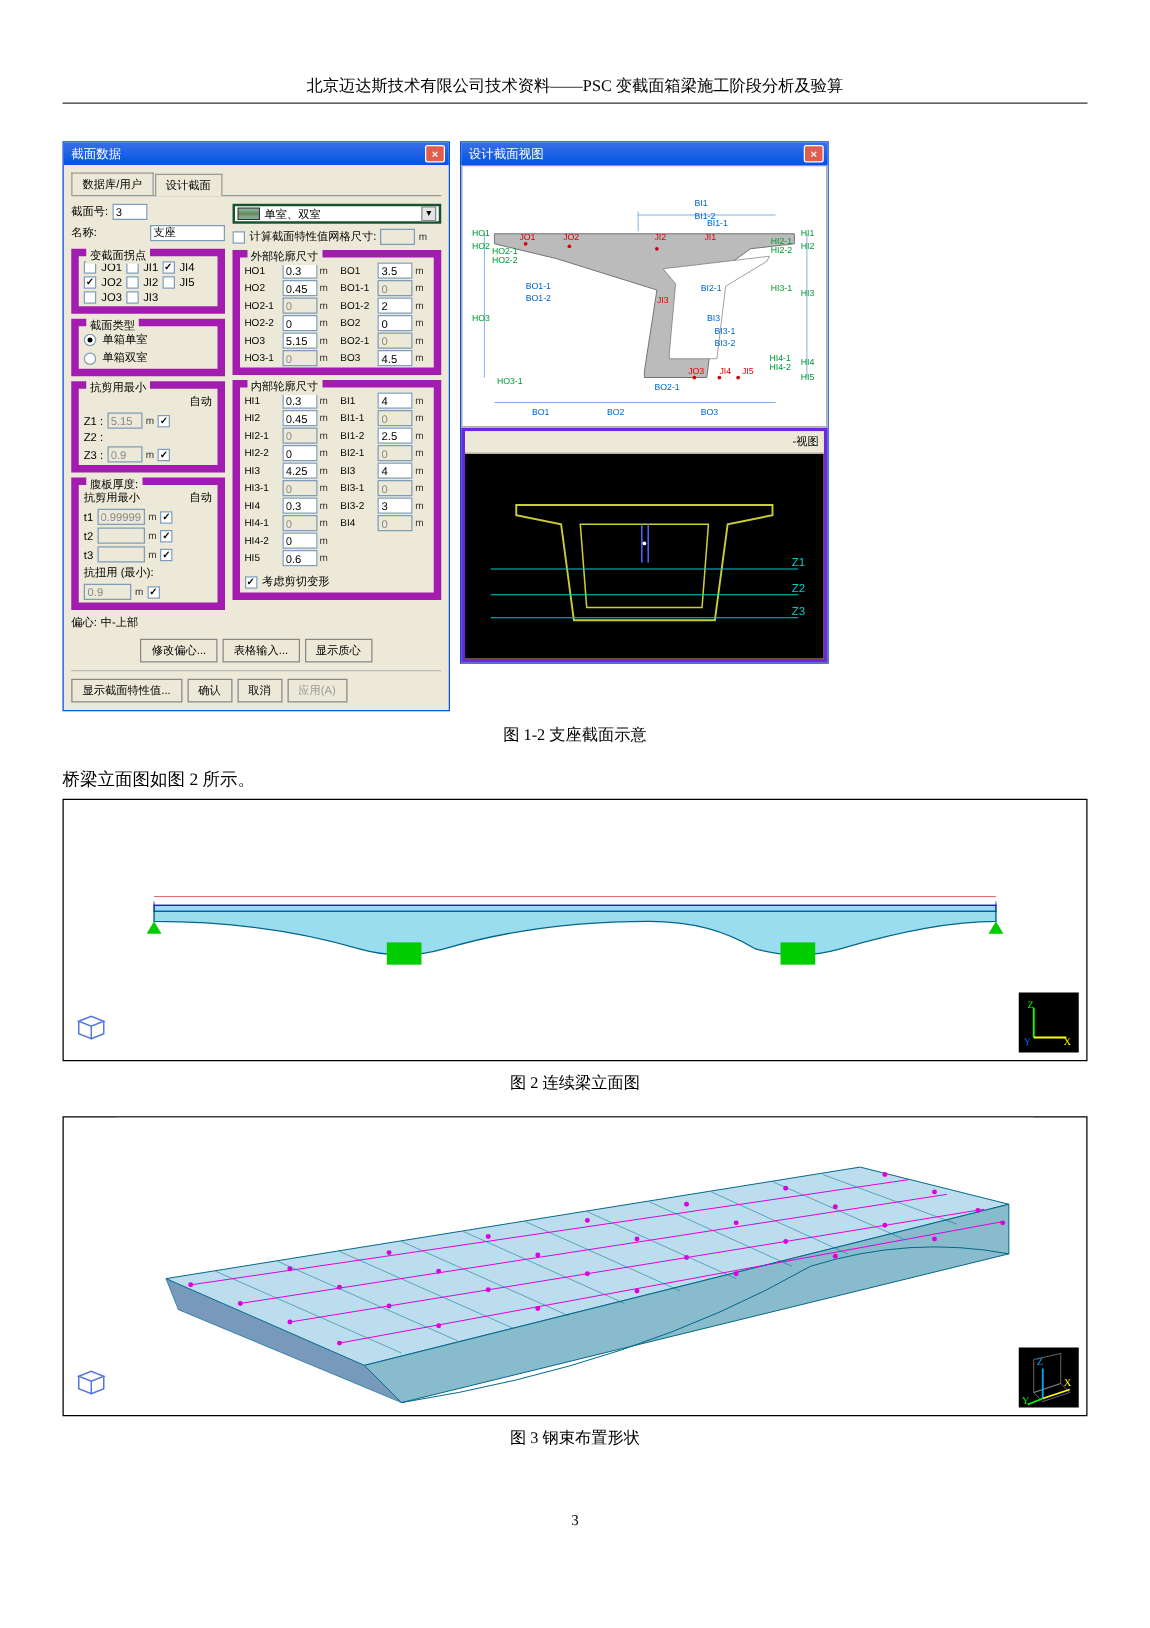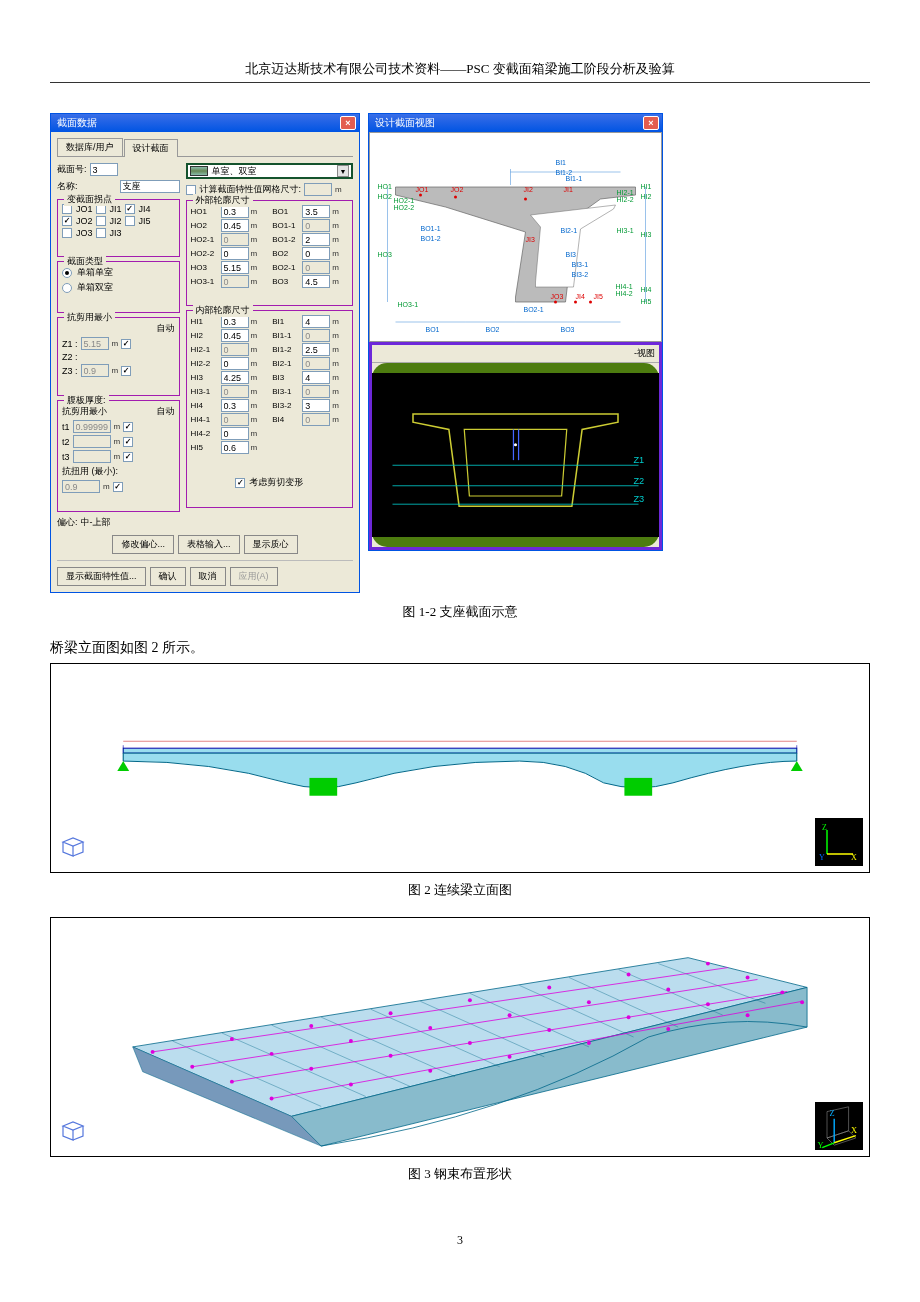--- a/index.html
+++ b/index.html
@@ -16,21 +16,21 @@
     .win-titlebar { background: linear-gradient(#3a6ee7, #0054e3); color: #fff; display: flex; align-items: center; justify-content: space-between; padding: 2px 3px 2px 6px; font-size: 10px; height: 18px; font-family: Tahoma, sans-serif; }
     .win-close { width: 16px; height: 14px; background: #e35d4f; border: 1px solid #fff; color: #fff; display: flex; align-items: center; justify-content: center; font-size: 9px; font-weight: bold; cursor: pointer; border-radius: 2px; }
     .dialog-body { padding: 6px; }
     
     
     .tab-row { display: flex; border-bottom: 1px solid #999; margin-bottom: 6px; }
     .tab { padding: 2px 8px; border: 1px solid #999; border-bottom: none; background: #ece9d8; font-size: 9px; margin-right: 1px; }
     .tab.active { background: #ece9d8; position: relative; top: 1px; }
     
     
-    .fieldset { border: 1px solid #a21caf; padding: 4px 4px 16px 4px; margin-bottom: 4px; position: relative; }
+    .fieldset { border: 6px solid #a21caf; padding: 4px 4px 0 4px; margin-bottom: 4px; position: relative; }
     .fieldset-title { position: absolute; top: -7px; left: 6px; background: #ece9d8; padding: 0 3px; font-size: 9px; }
     
     
     .form-row { display: flex; align-items: center; gap: 3px; margin-bottom: 2px; font-size: 9px; }
     .form-row label { white-space: nowrap; }
     .txt-input { border: 1px solid #7f9db9; background: #fff; height: 13px; font-size: 9px; padding: 0 2px; font-family: Tahoma, sans-serif; }
     .txt-input.disabled { background: #ece9d8; color: #888; }
     .w28 { width: 28px; }
     .w38 { width: 38px; }
     .w60 { width: 60px; margin-left: 39px; }
@@ -59,21 +59,21 @@
     .btn-row { display: flex; gap: 4px; justify-content: center; margin-top: 4px; }
     
     
     .schematic { background: #fff; border: 1px solid #999; height: 210px; position: relative; overflow: hidden; padding: 4px; }
     .schematic svg { width: 100%; height: 100%; }
     .sch-label { font-size: 7px; font-family: Tahoma, sans-serif; }
     
     
     .preview-pane { border: 3px solid #6d28d9; }
     .preview-title { font-size: 9px; padding: 2px 4px; background: #ece9d8; border-bottom: 1px solid #aaa; }
-    .preview-canvas { background: #4d7c0f; height: 184px; position: relative; border-radius: 15px; }
+    .preview-canvas { background: #fdba74; height: 164px; position: relative; }
     .preview-canvas svg { width: 100%; height: 100%; }
     
     
     .caption { text-align: center; font-size: 13px; margin: 8px 0 18px; }
     .body-text { font-size: 14px; margin: 6px 0; }
     .page-num { text-align: center; font-size: 12px; margin-top: 50px; }
     
     
     .fig-elevation { border: 1px solid #000; background: #fff; height: 210px; position: relative; margin-top: 6px; }
     .fig-elevation svg { width: 100%; height: 100%; }
@@ -389,21 +389,21 @@
                     <input class="txt-input w28" value="3" style="">
                     <span class="unit">m</span>
                   </div>
                 <div class="dim-line">
                     <span class="lbl">BI4</span>
                     <input class="txt-input w28 disabled" value="0" style="">
                     <span class="unit">m</span>
                   </div>
               </div>
             </div>
-            <div class="form-row" style="justify-content:center; margin-top:21px;">
+            <div class="form-row" style="justify-content:flex-start; margin-top:5px;">
                 <span class="cb checked"></span>
                 <span>考虑剪切变形</span>
               </div>
           </div>
         </div>
       </div>
 
       <div class="btn-row">
         <button class="btn">修改偏心...</button>
         <button class="btn">表格输入...</button>

